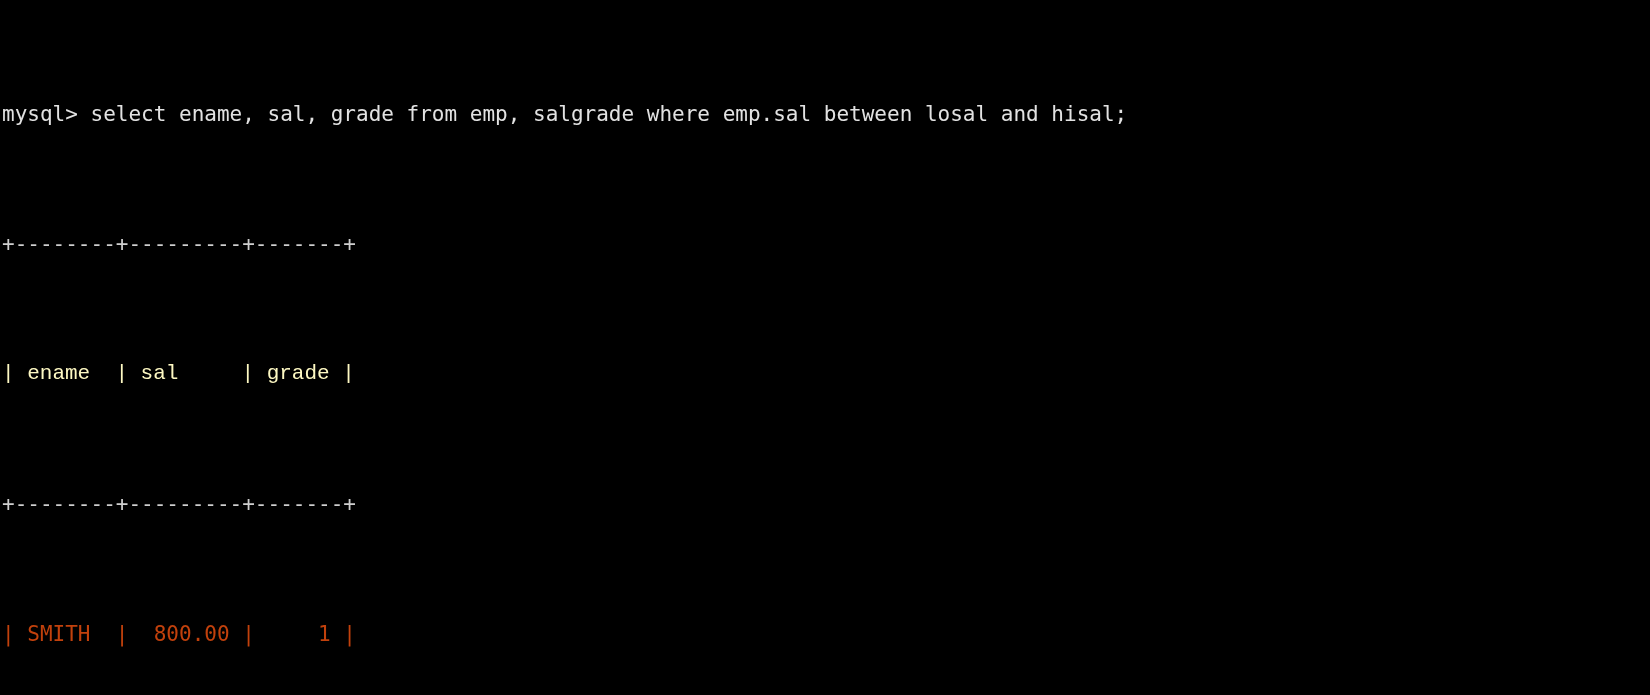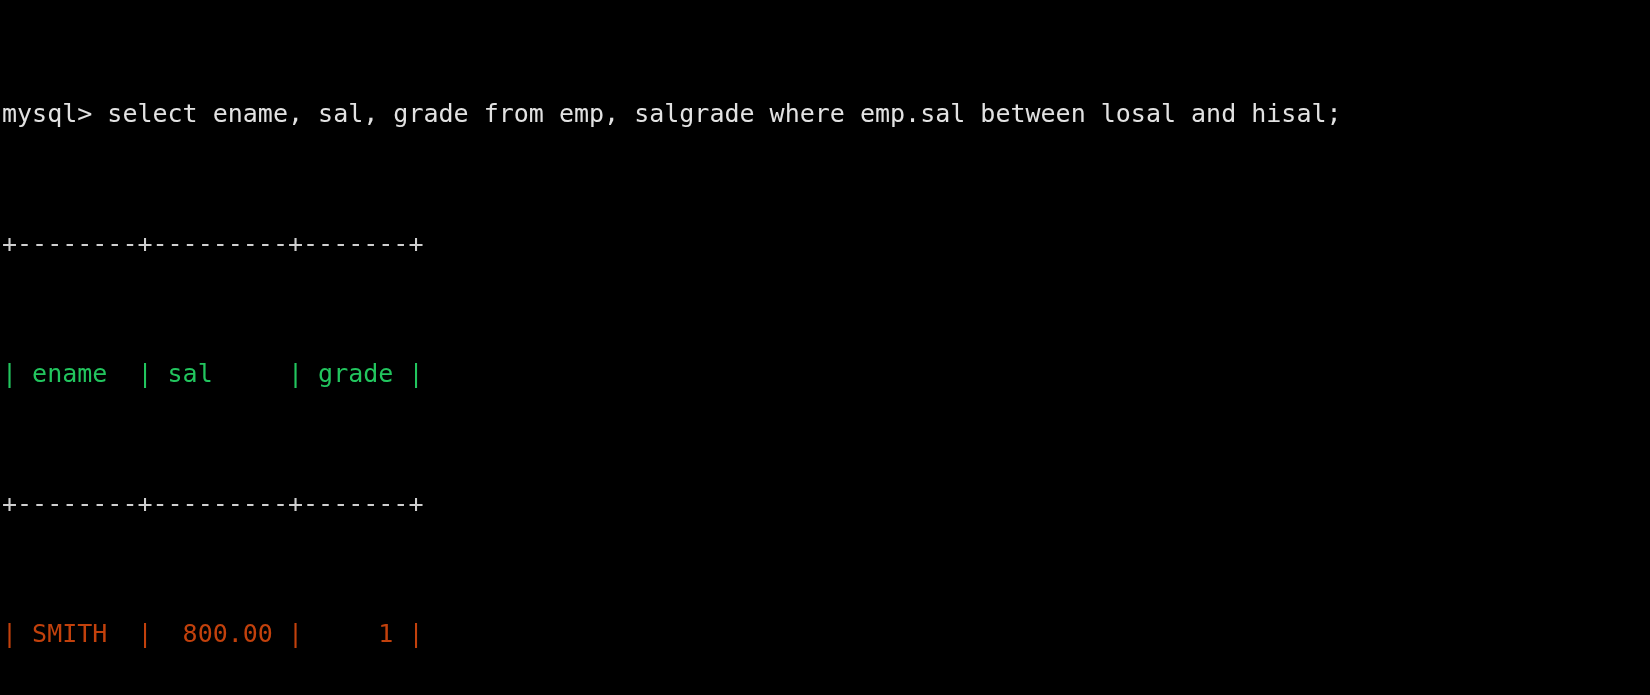--- a/index.html
+++ b/index.html
@@ -14,38 +14,38 @@
     height: 695px;
     overflow: hidden;
     font-family: "DejaVu Sans Mono", "Liberation Mono", monospace;
   }
   #terminal {
     width: 1650px;
     height: 695px;
     background: #000000;
     color: #d6d6d6;
     font-family: "DejaVu Sans Mono", "Liberation Mono", monospace;
-    font-size: 25px;
+    font-size: 21px;
     line-height: 32.55px;
     letter-spacing: 0px;
     padding: 0px 0 0 2px;
     white-space: pre;
     overflow: hidden;
   }
   .term-line {
     display: block;
     height: 32.55px;
     line-height: 32.55px;
     white-space: pre;
     font-family: "DejaVu Sans Mono", "Liberation Mono", monospace;
     color: #d6d6d6;
   }
   .prompt-line { color: #e2e2e2; }
   .rule-line { color: #cfcfcf; }
-  .header-line { color: #22c55e; }
+  .header-line { color: #fef9c3; font-family: Liberation Mono, monospace; }
   .row-line { color: #c2410c; }
 </style>
 </head>
 <body>
 
 <div id="terminal">
 
   <div class="term-line prompt-line">mysql&gt; select ename, sal, grade from emp, salgrade where emp.sal between losal and hisal;</div>
 
   <div class="term-line rule-line">+--------+---------+-------+</div>

